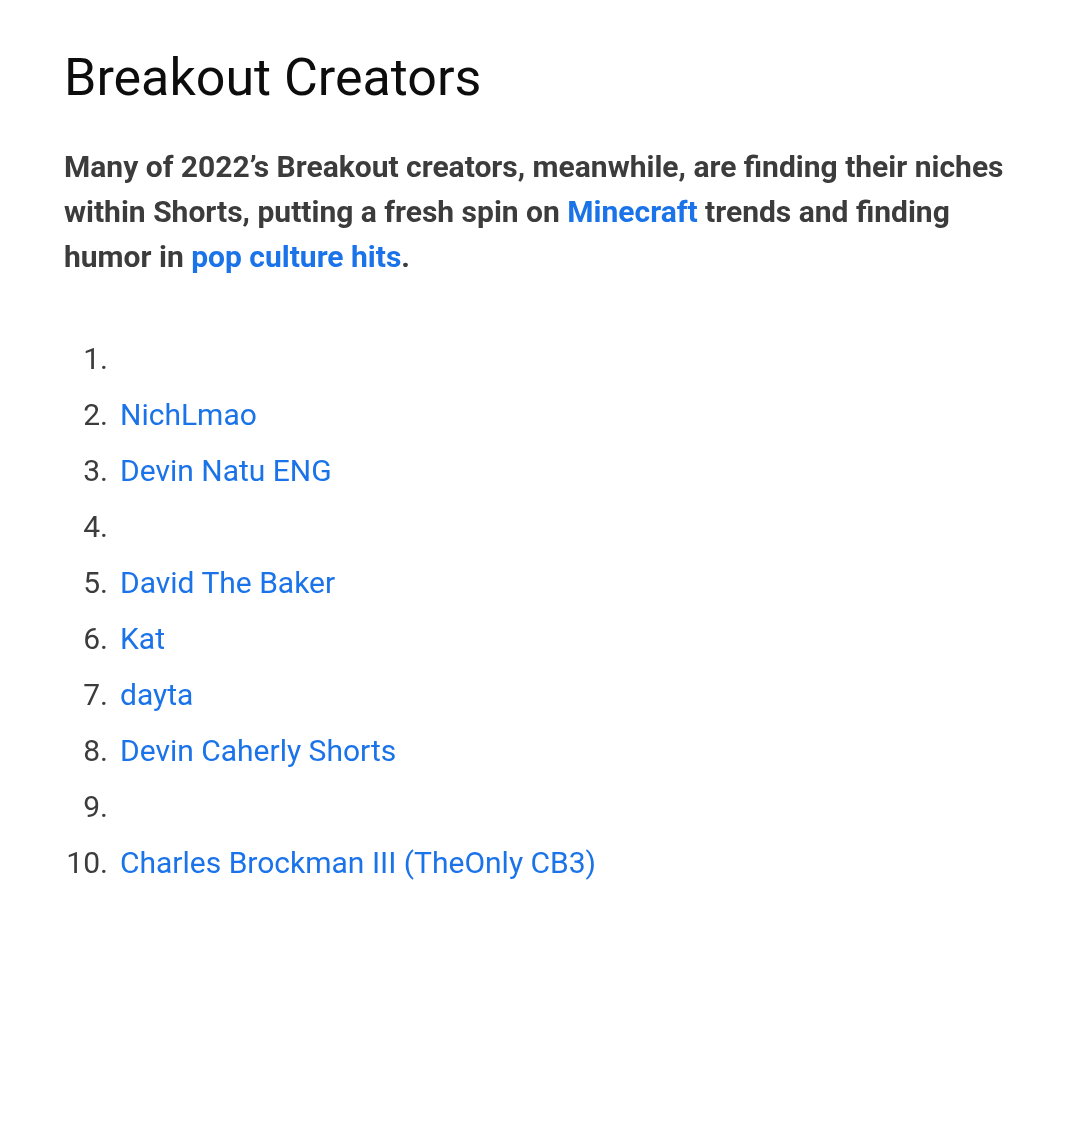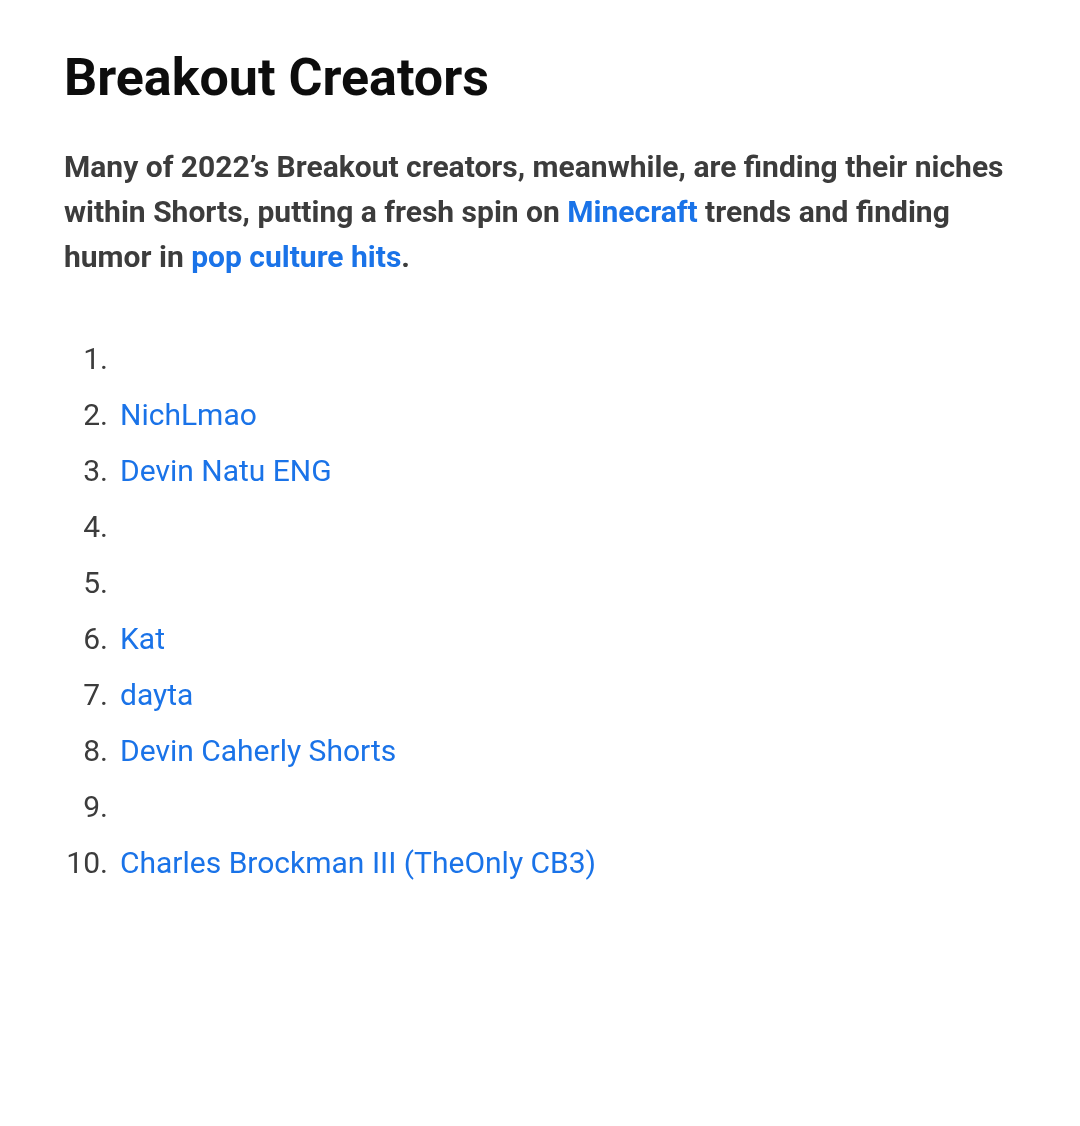--- a/index.html
+++ b/index.html
@@ -12,21 +12,21 @@
       background: #ffffff;
       font-family: -apple-system, BlinkMacSystemFont, 'Segoe UI', Roboto, Arial, sans-serif;
       color: #202124;
       width: 1080px;
       min-height: 1126px;
       padding: 48px 64px;
     }
 
     .page-title {
       font-size: 52px;
-      font-weight: 700;
+      font-weight: 400;
       color: #0d0d0d;
       line-height: 1.15;
       margin-bottom: 36px;
     }
 
     .description {
       font-size: 30px;
       line-height: 1.5;
       color: #3c3c3c;
       margin-bottom: 56px;
@@ -86,20 +86,21 @@
     </li>
     <li>
       <span class="list-number">3.</span>
       <a class="creator-link" href="#jooj-natu-eng">Devin Natu ENG</a>
     </li>
     <li>
       <span class="list-number">4.</span>
     </li>
     <li>
       <span class="list-number">5.</span>
+      <a class="creator-link" href="#david-the-baker">David The Baker</a>
     </li>
     <li>
       <span class="list-number">6.</span>
       <a class="creator-link" href="#kat">Kat</a>
     </li>
     <li>
       <span class="list-number">7.</span>
       <a class="creator-link" href="#dayta">dayta</a>
     </li>
     <li>

